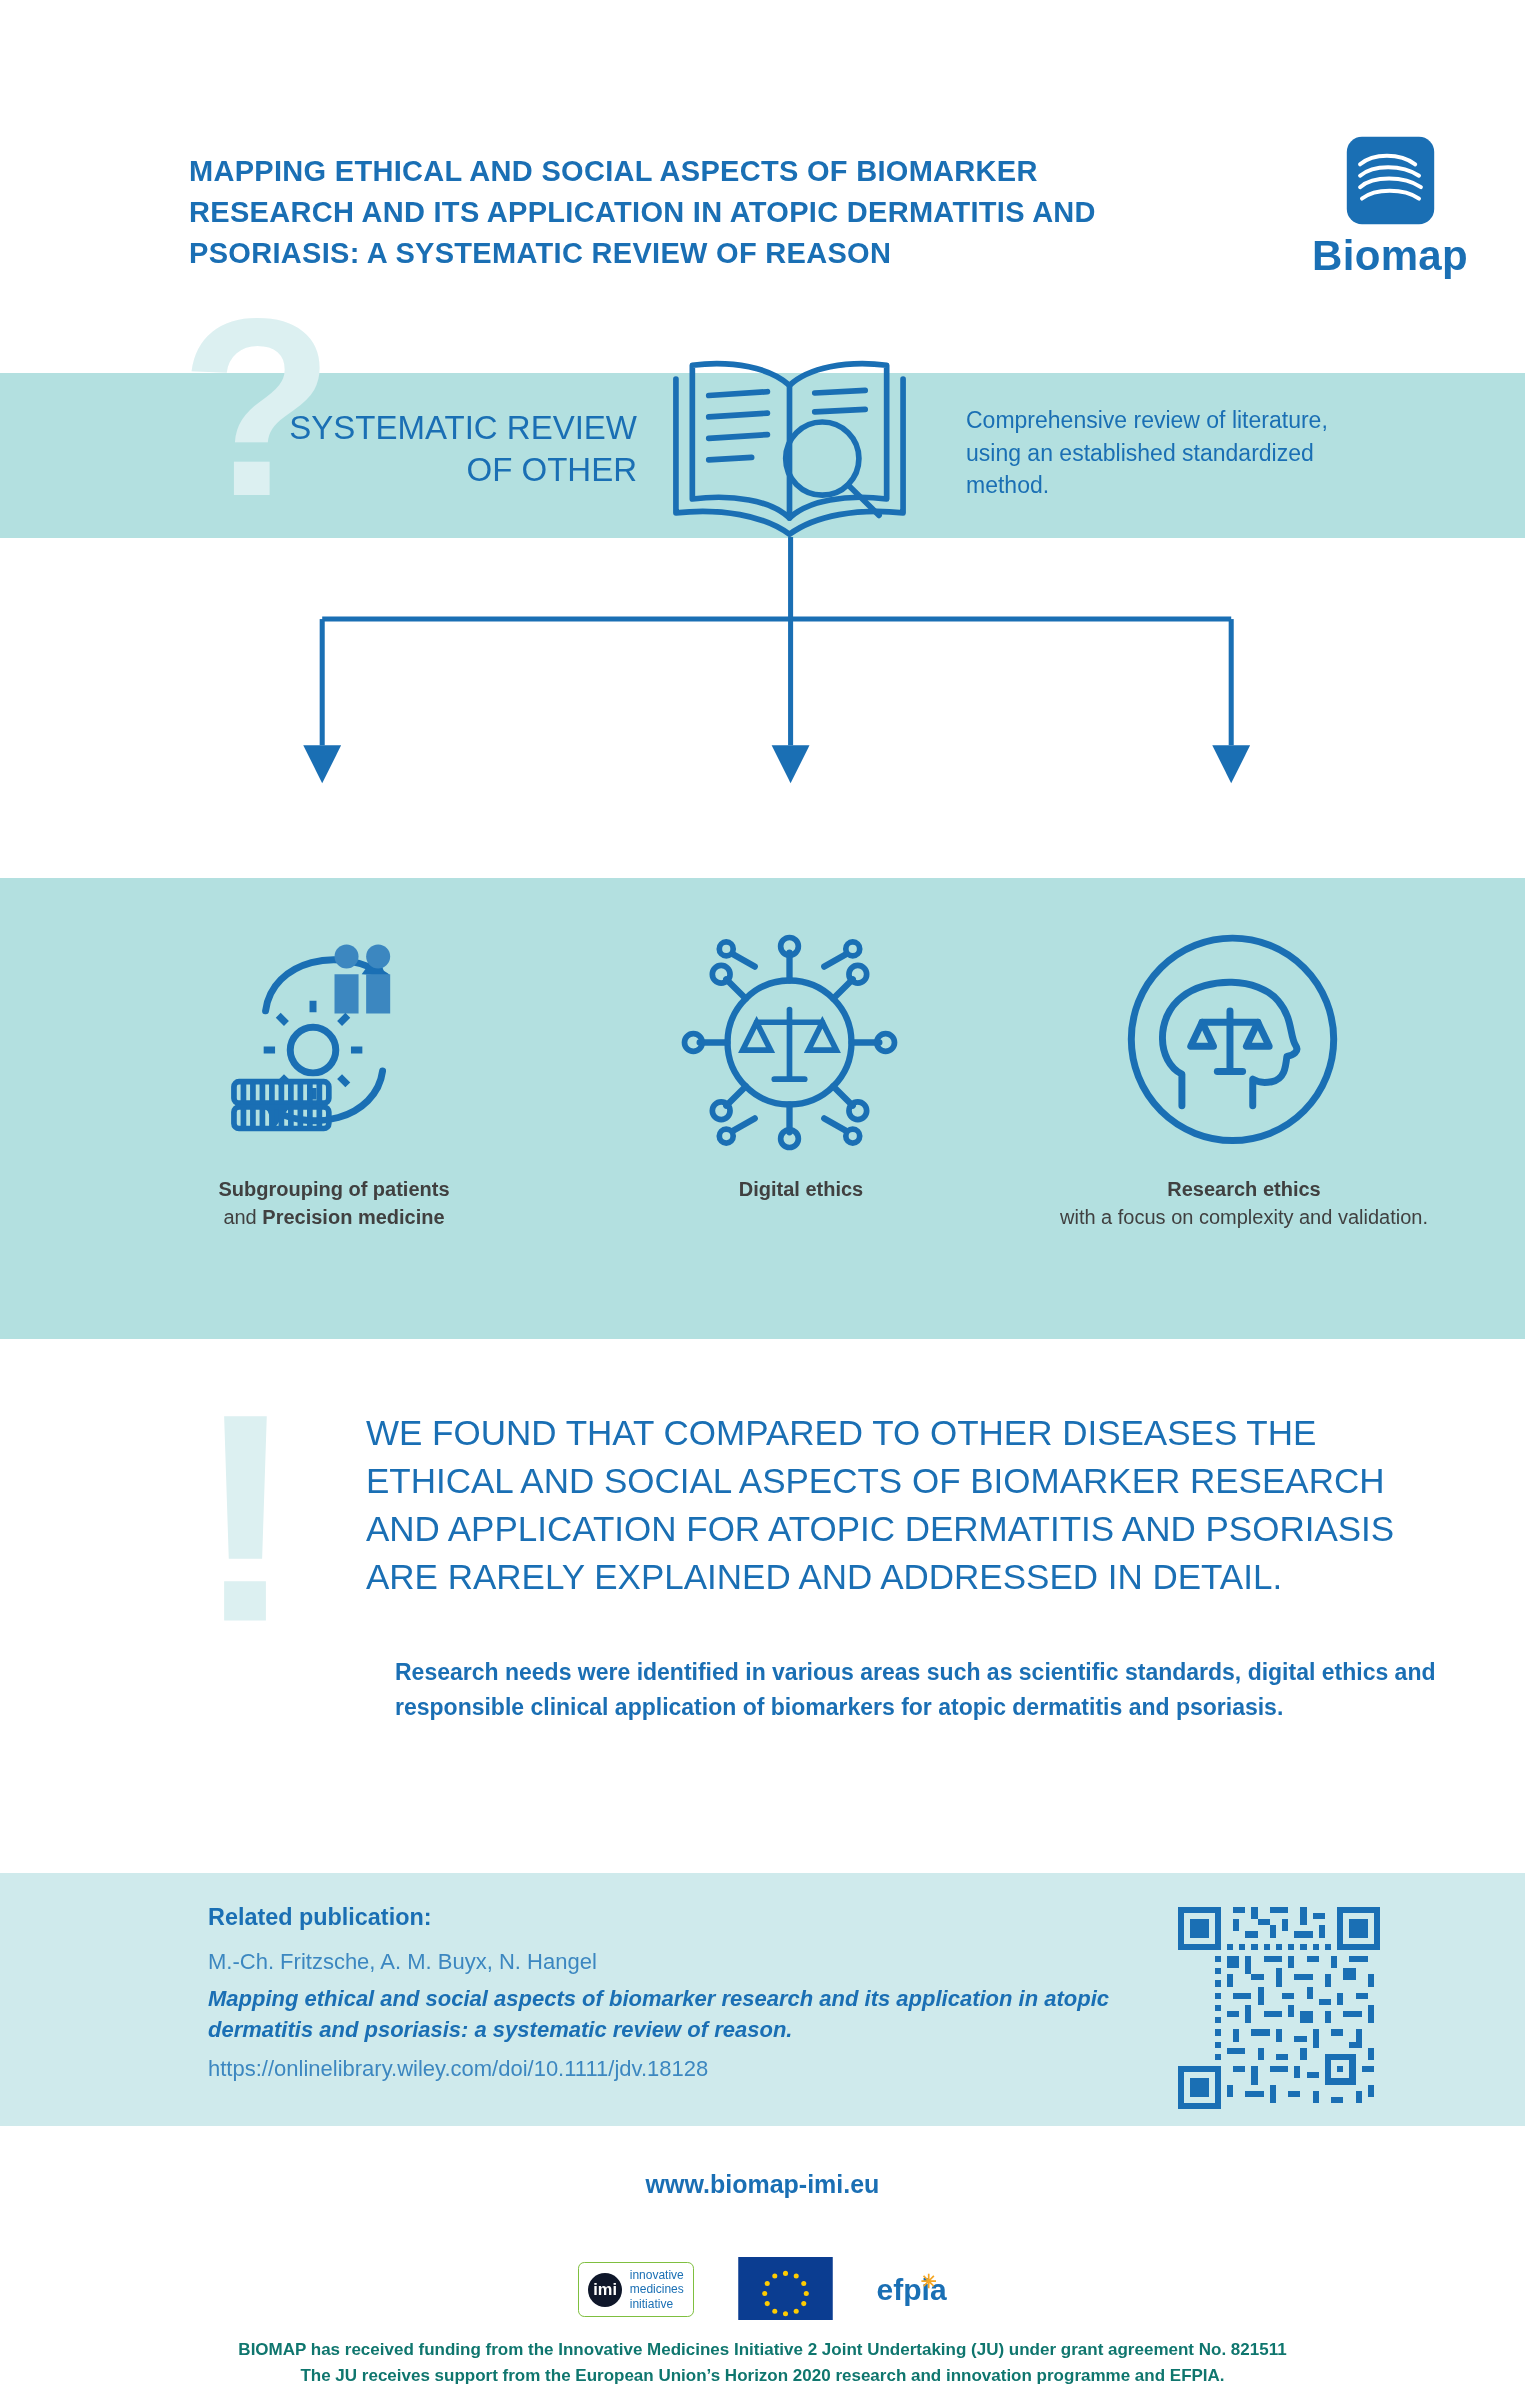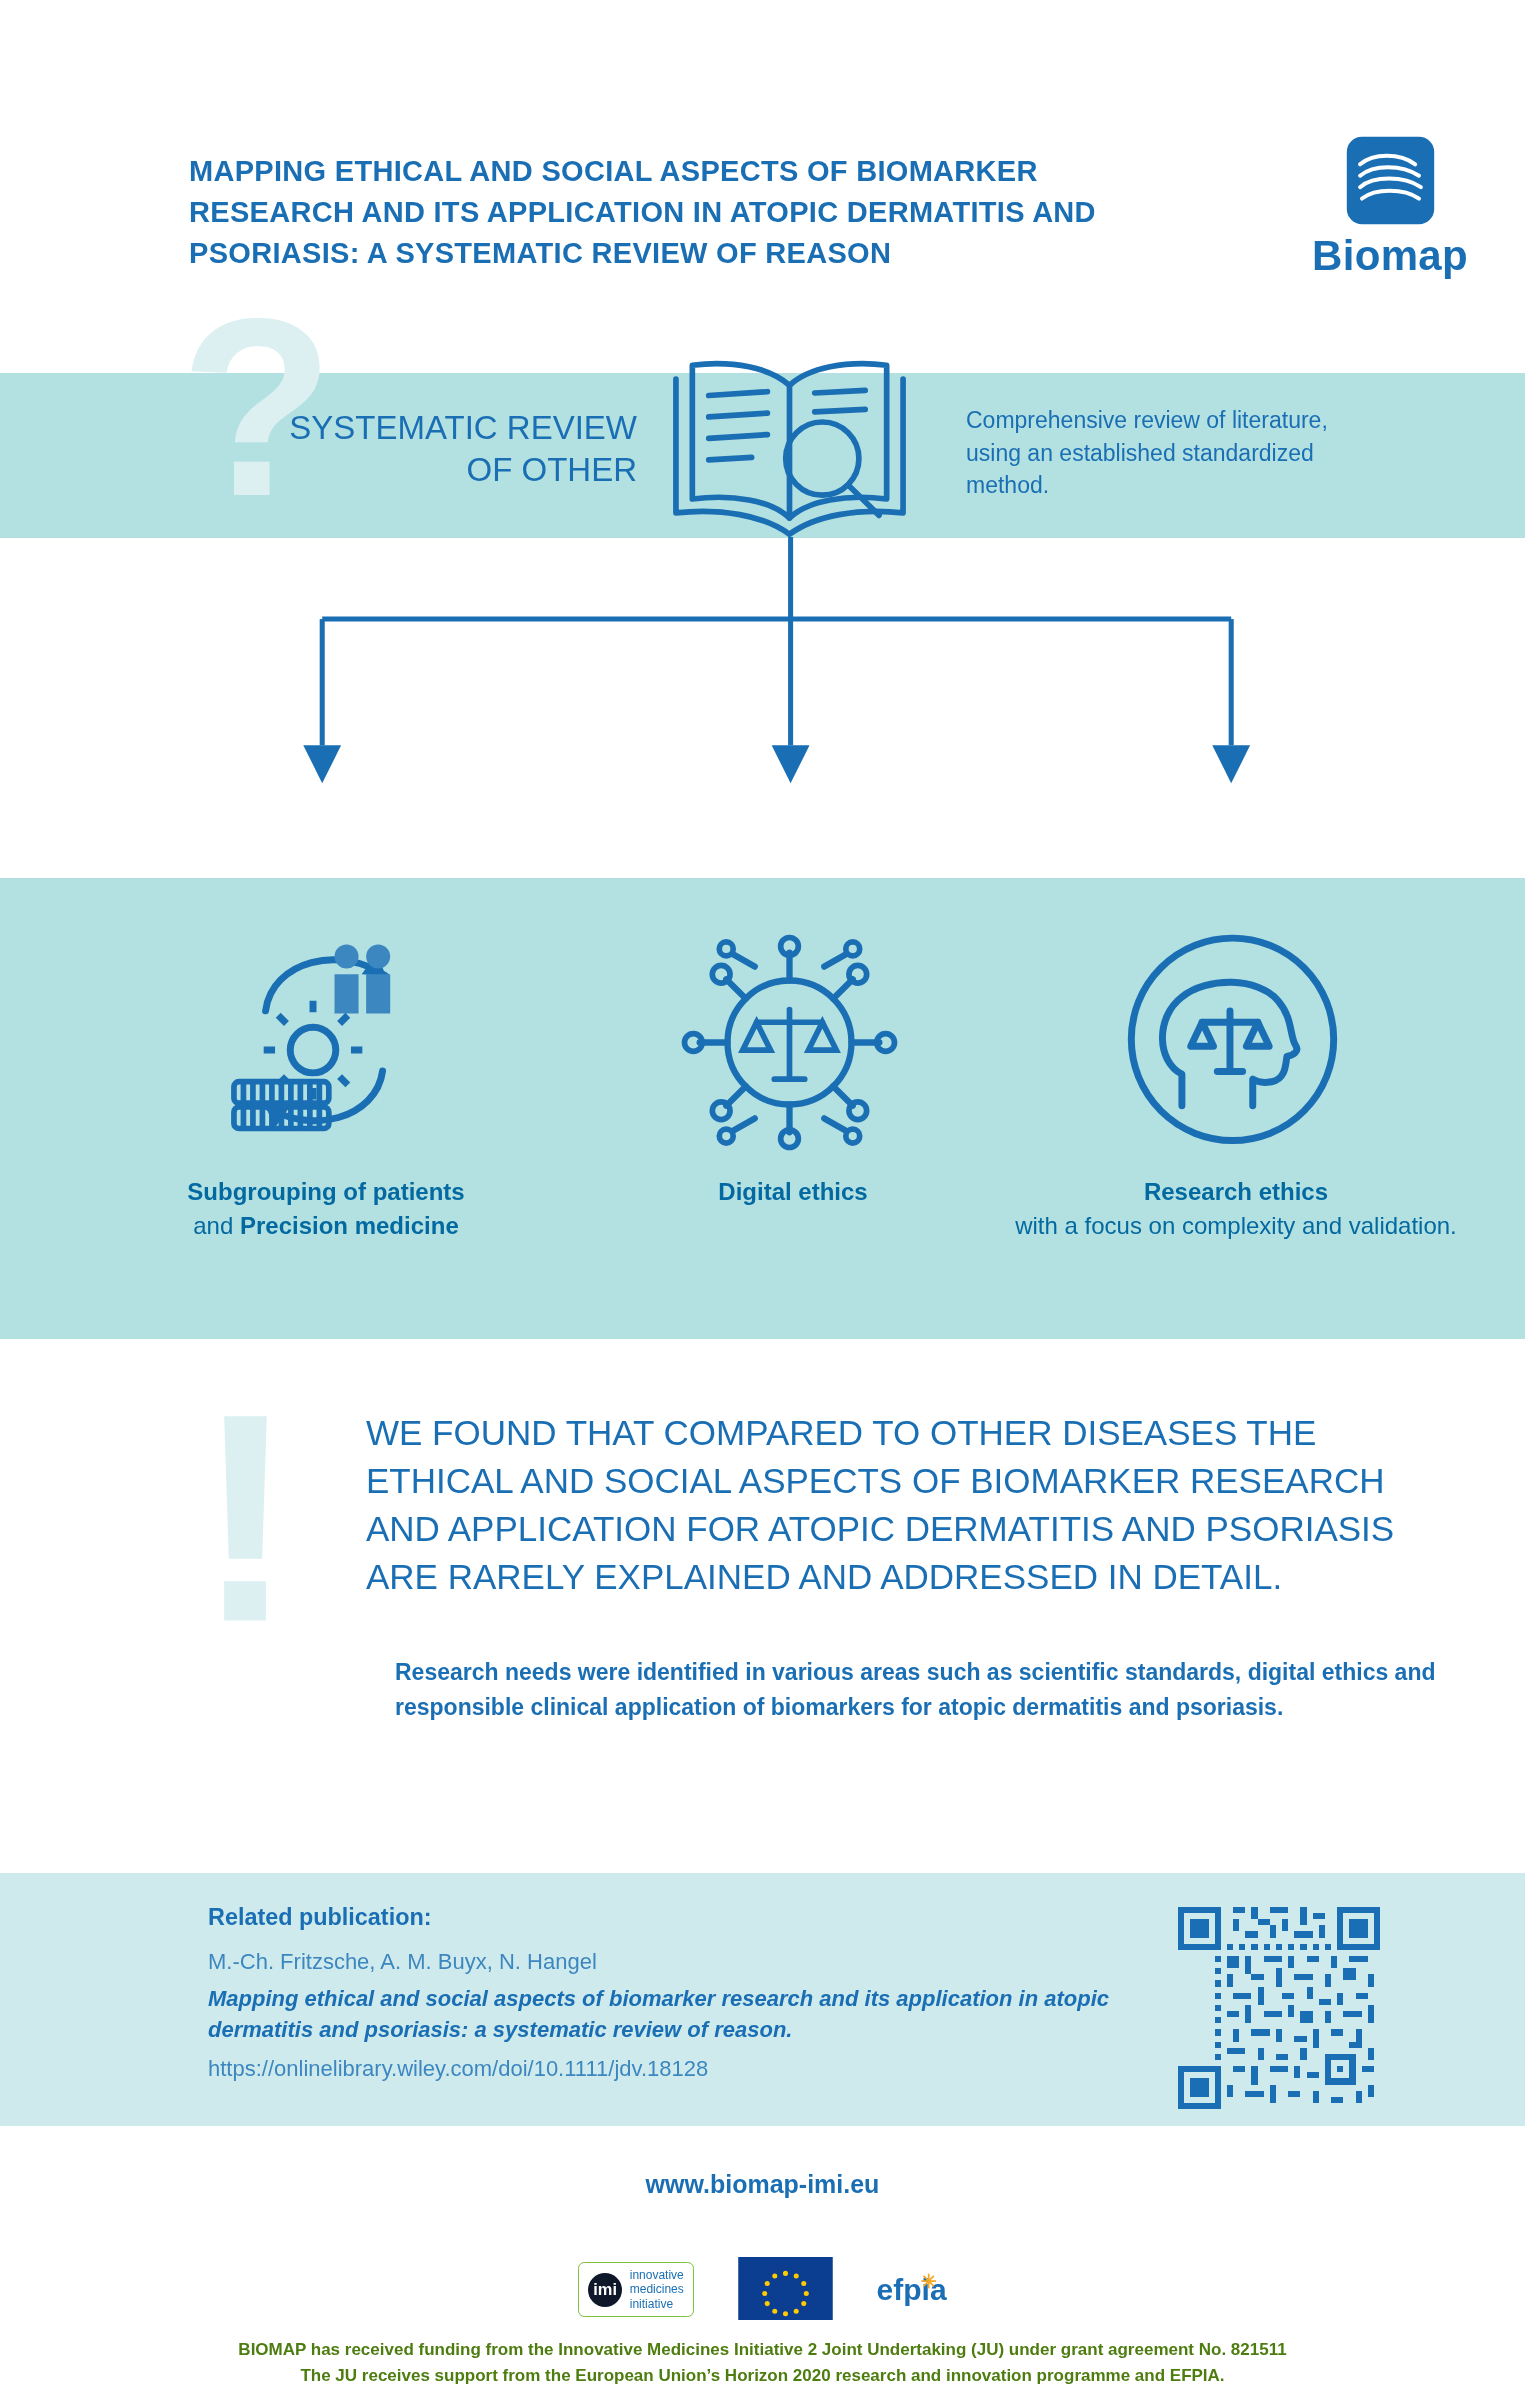--- a/index.html
+++ b/index.html
@@ -134,26 +134,26 @@
     left: 0;
     width: 442px;
     height: 265px;
     display: flex;
     align-items: center;
     justify-content: center;
   }
   .topic .caption {
     position: absolute;
     top: 297px;
-    left: 4px;
+    left: 12px;
     width: 442px;
     text-align: center;
-    font-size: 24px;
+    font-size: 20px;
     line-height: 1.4;
-    color: #0369a1;
+    color: #404040;
   }
   .topic .caption b { font-weight: bold; }
 
   
   .excl {
     position: absolute;
     left: 196px;
     top: 1393px;
     width: 133px;
     height: 316px;
@@ -301,21 +301,21 @@
   
   .footnote {
     position: absolute;
     left: 0;
     top: 2337px;
     width: 1525px;
     text-align: center;
     font-size: 17px;
     line-height: 1.5;
     font-weight: bold;
-    color: #4d7c0f;
+    color: #0f766e;
   }
 </style>
 </head>
 <body>
 
 <div class="header">
   <div class="title">MAPPING ETHICAL AND SOCIAL ASPECTS OF BIOMARKER RESEARCH AND ITS APPLICATION IN ATOPIC DERMATITIS AND PSORIASIS: A SYSTEMATIC REVIEW OF REASON</div>
   <div class="logo-wrap">
     <div class="logo-mark">
       <svg viewBox="0 0 100 100" width="95" height="95">

